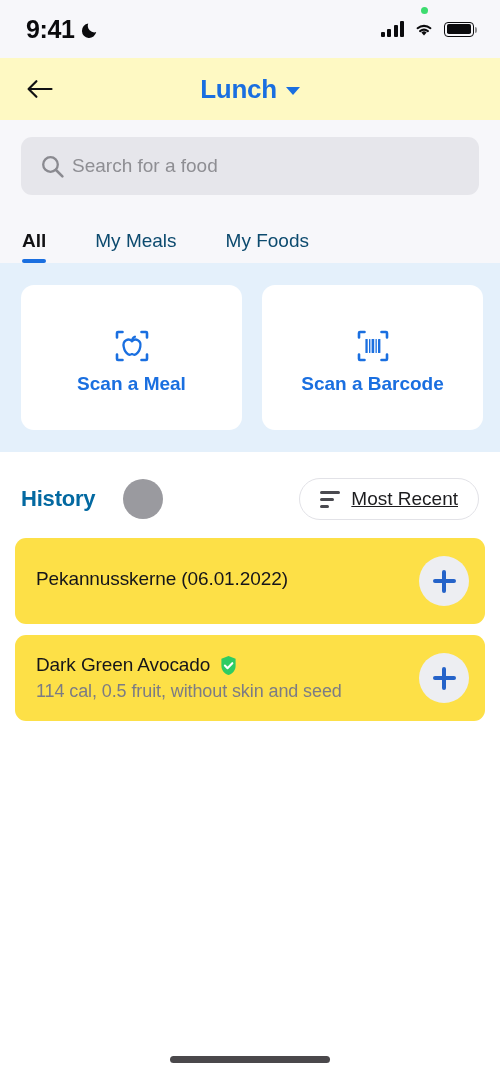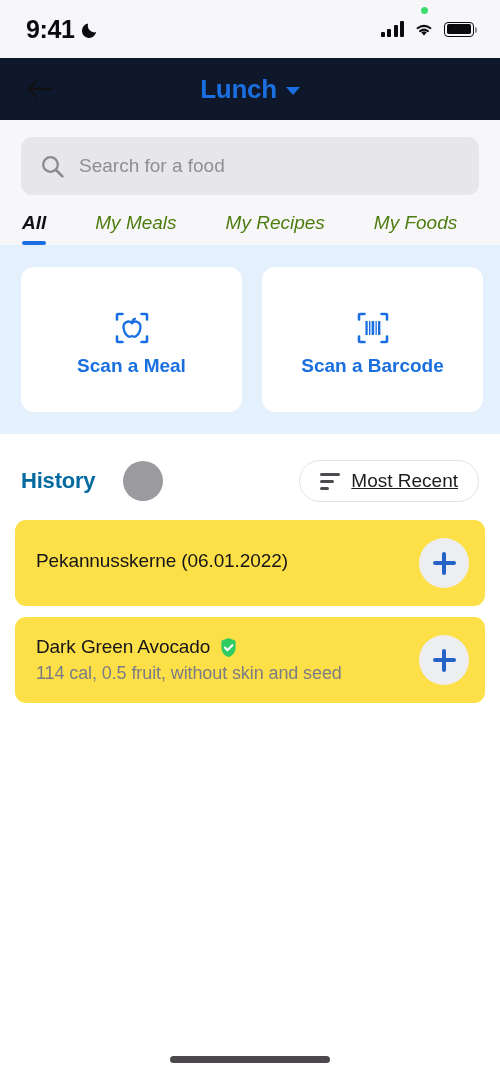--- a/index.html
+++ b/index.html
@@ -33,50 +33,50 @@
   .bars i:nth-child(2){height:8px}
   .bars i:nth-child(3){height:12px}
   .bars i:nth-child(4){height:16px}
   .wifi { width:22px; height:16px; }
   .batt { width:30px; height:15px; border:1.6px solid #0b0b0d; border-radius:4px; position:relative; padding:1.6px; }
   .batt::after{ content:""; position:absolute; right:-4px; top:4px; width:2.4px; height:6px; background:#0b0b0d; border-radius:0 2px 2px 0; opacity:.45;}
   .batt span{ display:block; height:100%; background:#0b0b0d; border-radius:1.8px; }
 
   
   .header {
-    height:62px; background:#0f172a;
+    height:62px; background:#fef9c3;
     display:flex; align-items:center; padding:0 20px; position:relative;
   }
   .back-btn { width:38px; height:38px; display:flex; align-items:center; justify-content:center; cursor:pointer; }
   .title-wrap {
     position:absolute; left:0; right:0; top:0; bottom:0;
     display:flex; align-items:center; justify-content:center; gap:9px; pointer-events:none;
   }
   .title-btn { display:flex; align-items:center; gap:9px; pointer-events:auto; cursor:pointer; }
   .title-text { font-size:26px; font-weight:700; color:#1a6fe0; letter-spacing:-0.3px; }
   .caret { width:0; height:0; border-left:7px solid transparent; border-right:7px solid transparent; border-top:8px solid #1a6fe0; margin-top:4px; }
 
   
   .searchzone { background:#f7f7fa; padding:17px 21px 0; }
   .searchbar {
     height:58px; background:#e6e6eb; border-radius:11px;
-    display:flex; align-items:center; gap:14px; padding:0 19px; cursor:text;
+    display:flex; align-items:center; gap:7px; padding:0 19px; cursor:text;
   }
   .searchbar .mag { width:25px; height:25px; flex:none; }
   .searchbar input {
     border:none; outline:none; background:transparent; flex:1;
     font-family:"Liberation Sans", sans-serif; font-size:19px; color:#1d1d1f;
   }
   .searchbar input::placeholder { color:#8e8e93; }
 
   
-  .tabs { background:#f7f7fa; display:flex; padding:0 22px; height:50px; align-items:flex-end;font-style:italic; }
+  .tabs { background:#f7f7fa; display:flex; padding:0 22px; height:68px; align-items:flex-end; }
   .tab {
     position:relative; padding:0 0 11px 0; margin-right:49px;
-    font-size:19px; color:#4d7c0f; cursor:pointer; white-space:nowrap;
+    font-size:19px; color:#0c4a6e; cursor:pointer; white-space:nowrap;
   }
   .tab:last-child { margin-right:16px; }
   .tab.active { font-weight:700; color:#111113; }
   .tab .ul {
     position:absolute; left:0; right:0; bottom:0; height:4px;
     background:#1a6fe0; border-radius:2px; display:none;
   }
   .tab.active .ul { display:block; }
 
   
@@ -194,24 +194,20 @@
     </div>
   </div>
 
   <div class="tabs">
     <div class="tab active">
       <span>All</span>
       <span class="ul"></span>
     </div>
     <div class="tab">
       <span>My Meals</span>
-      
-    </div>
-    <div class="tab">
-      <span>My Recipes</span>
       
     </div>
     <div class="tab">
       <span>My Foods</span>
       
     </div>
   </div>
 
   <div class="scanzone">
     <div class="scanrow">

